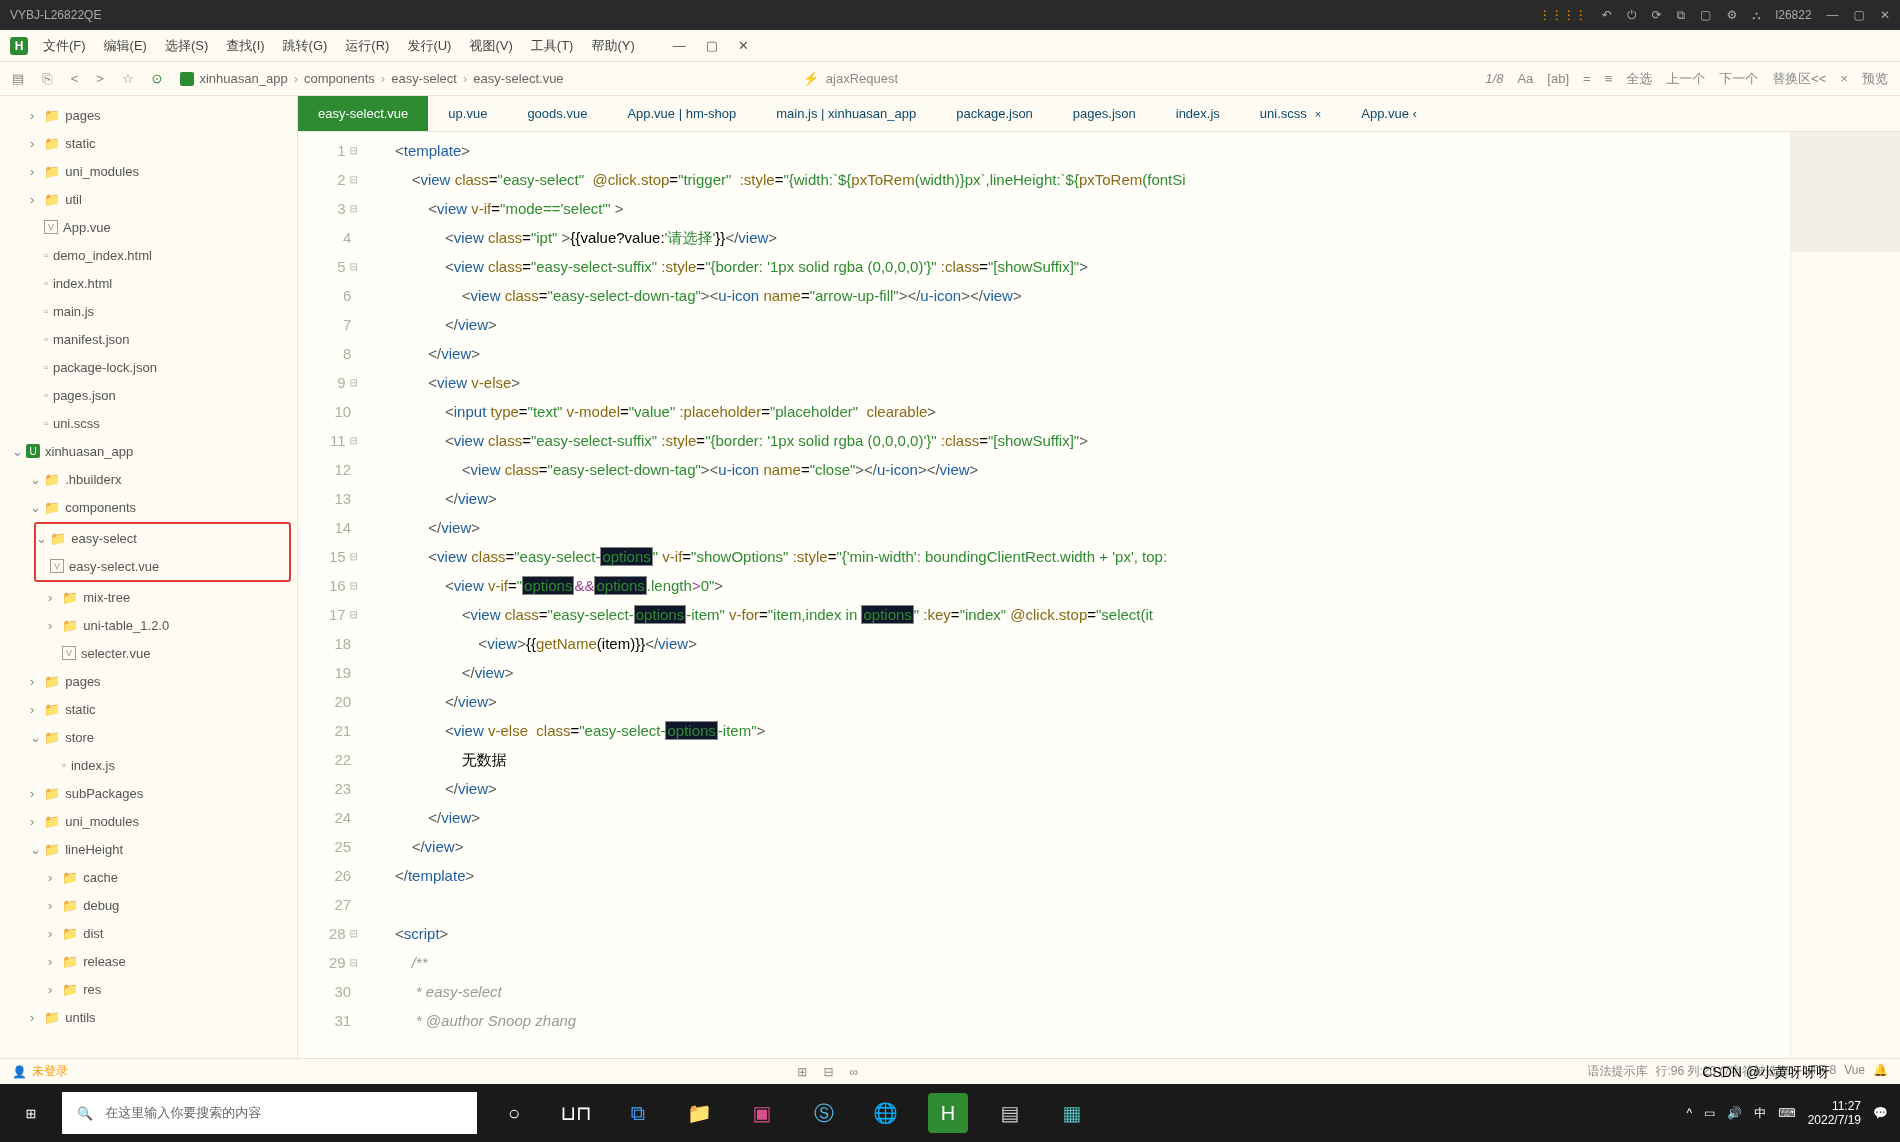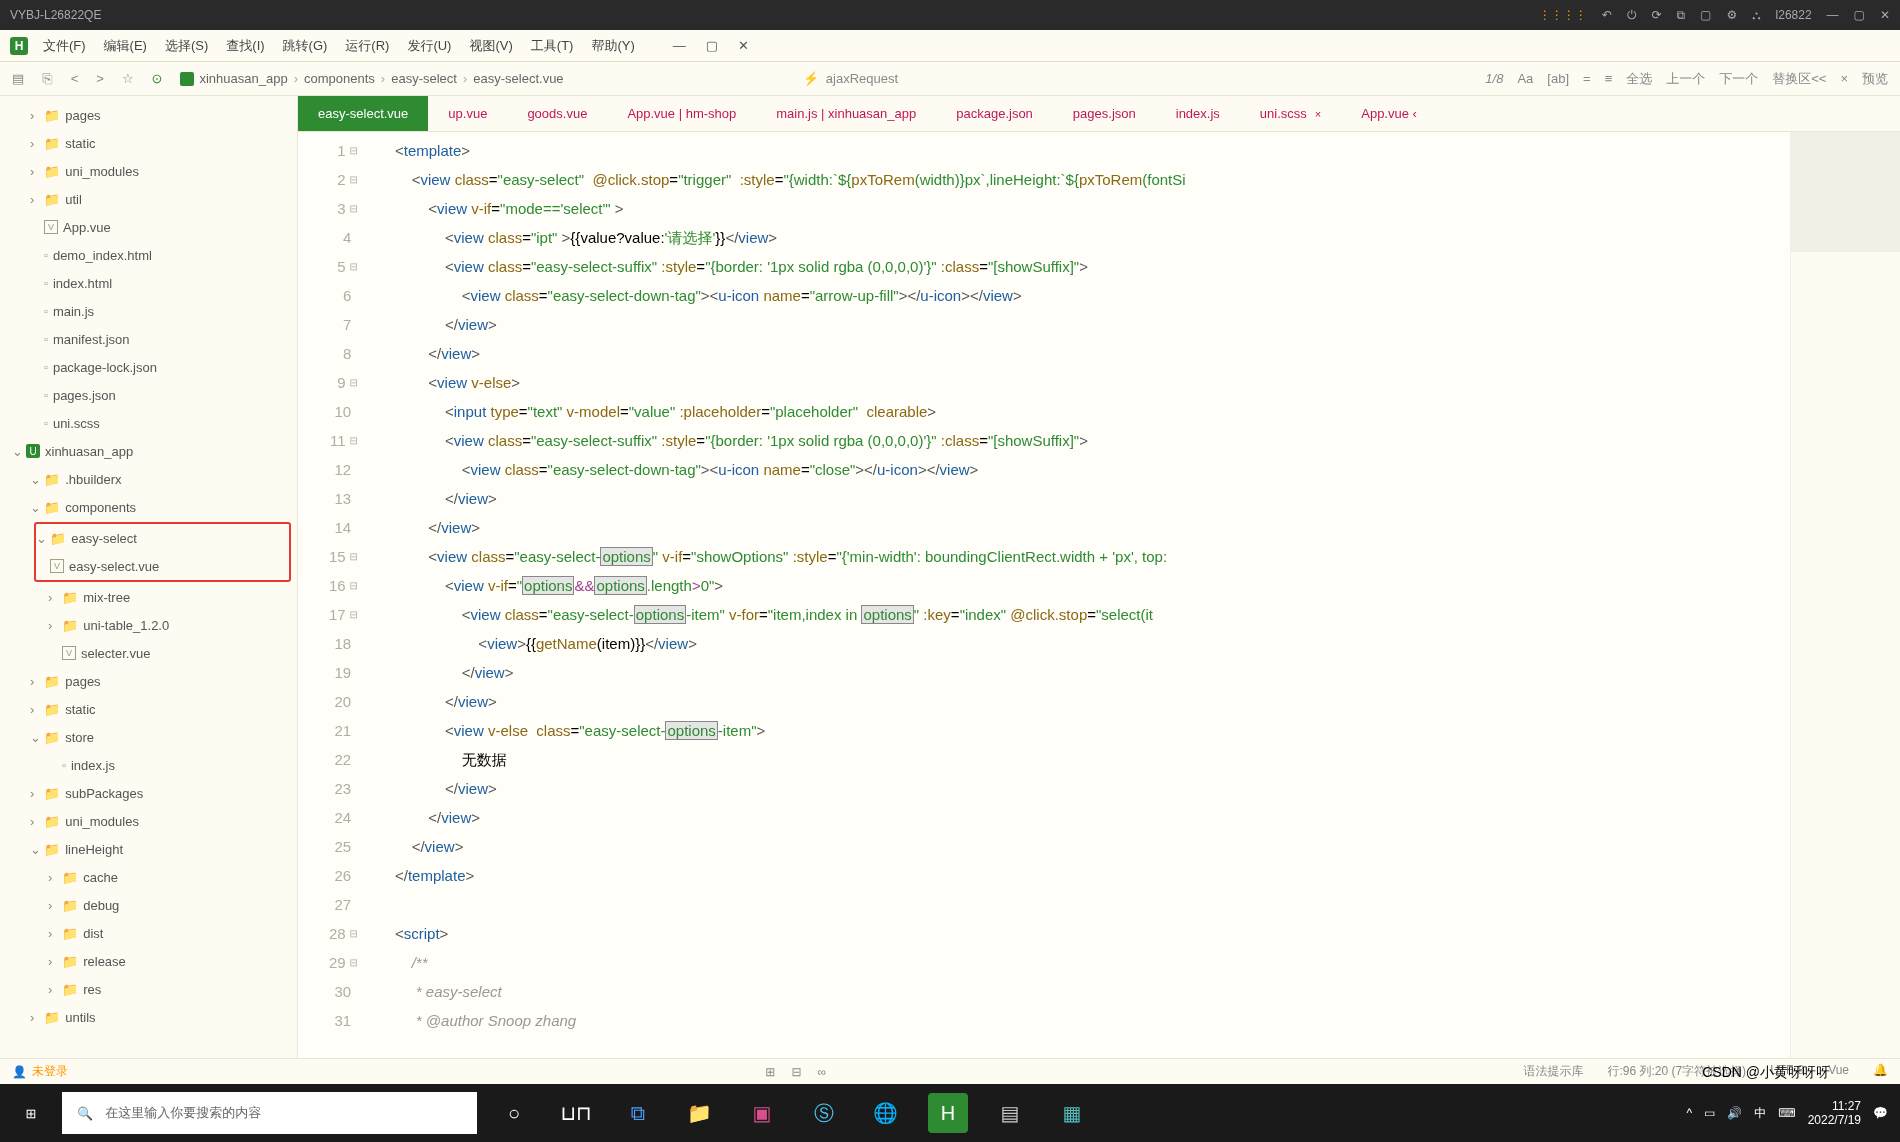--- a/index.html
+++ b/index.html
@@ -40,21 +40,21 @@
 .vue-icon { color: #a0a088; margin-right: 5px; display: inline-flex; align-items: center; justify-content: center; width: 14px; height: 14px; border: 1px solid #a0a088; font-size: 9px; }
 .proj-icon { width: 14px; height: 14px; background: #2e8b32; color: #fff; display: inline-flex; align-items: center; justify-content: center; border-radius: 2px; margin-right: 5px; font-size: 10px; }
 .highlight-box { border: 2px solid #e53935; border-radius: 3px; margin: 1px 6px 1px 34px; }
 .highlight-box .tree-item { padding-left: 0 !important; }
 
 
 .editor-wrap { flex: 1; display: flex; flex-direction: column; background: #fffef8; }
 
 
 .tabs { height: 36px; display: flex; align-items: stretch; background: #fdfbf2; border-bottom: 1px solid #e8e6d5; }
-.tab { display: flex; align-items: center; padding: 0 20px; color: #be185d; cursor: pointer; position: relative; }
+.tab { display: flex; align-items: center; padding: 0 20px; color: #0c4a6e; cursor: pointer; position: relative; }
 .tab.active { background: #2e8b32; color: #fff; }
 .tab .close { margin-left: 8px; font-size: 11px; }
 
 
 .code-area { flex: 1; display: flex; overflow: hidden; }
 .gutter { width: 70px; background: #fffef8; text-align: right; padding-right: 10px; color: #b0b0a0; font-family: Consolas, monospace; font-size: 15px; line-height: 29px; padding-top: 4px; user-select: none; }
 .gutter .ln { display: flex; justify-content: flex-end; align-items: center; height: 29px; }
 .fold-marker { color: #b0b0a0; margin-left: 4px; font-size: 10px; }
 .code { flex: 1; font-family: Consolas, monospace; font-size: 15px; line-height: 29px; padding-top: 4px; white-space: pre; overflow: hidden; }
 .code .line { height: 29px; margin-left: 27px; }
@@ -63,27 +63,27 @@
 
 
 .tg { color: #2060a0; }
 .at { color: #8b6914; }
 .st { color: #2e8b32; }
 .pn { color: #555; }
 .nm { color: #2e8b32; }
 .kw { color: #a04090; }
 .fn { color: #8b6914; }
 .cm { color: #999; font-style: italic; }
-.box-hl { border: 1px solid #888; background: #e5e5e5; padding: 0 1px; }
+.box-hl { border: 1px solid #888; background: #0f172a; padding: 0 1px; }
 
 
 .status { height: 26px; background: #fdfbf2; border-top: 1px solid #e8e6d5; display: flex; align-items: center; padding: 0 12px; color: #888; font-size: 12px; }
 .status .login { color: #ff9800; margin-right: auto; display: flex; align-items: center; gap: 5px; }
 .status .sicon { margin: 0 8px; cursor: pointer; }
-.status .right { margin-left: auto; display: flex; gap: 24px; }
+.status .right { margin-left: auto; display: flex; gap: 8px; }
 
 
 .taskbar { height: 58px; background: #1a1a1a; display: flex; align-items: center; }
 .win-start { width: 62px; height: 100%; display: flex; align-items: center; justify-content: center; color: #fff; cursor: pointer; }
 .search-box { flex: 0 0 415px; height: 42px; background: #fff; display: flex; align-items: center; padding: 0 15px; color: #666; }
 .task-icons { display: flex; height: 100%; margin-left: 6px; }
 .task-icon { width: 62px; display: flex; align-items: center; justify-content: center; color: #fff; cursor: pointer; font-size: 20px; }
 .tray { margin-left: auto; display: flex; align-items: center; color: #fff; font-size: 12px; padding-right: 12px; gap: 12px; }
 .clock { text-align: right; line-height: 1.2; }
 .watermark { position: absolute; right: 70px; bottom: 60px; color: #000000; font-size: 14px; pointer-events: none; }

